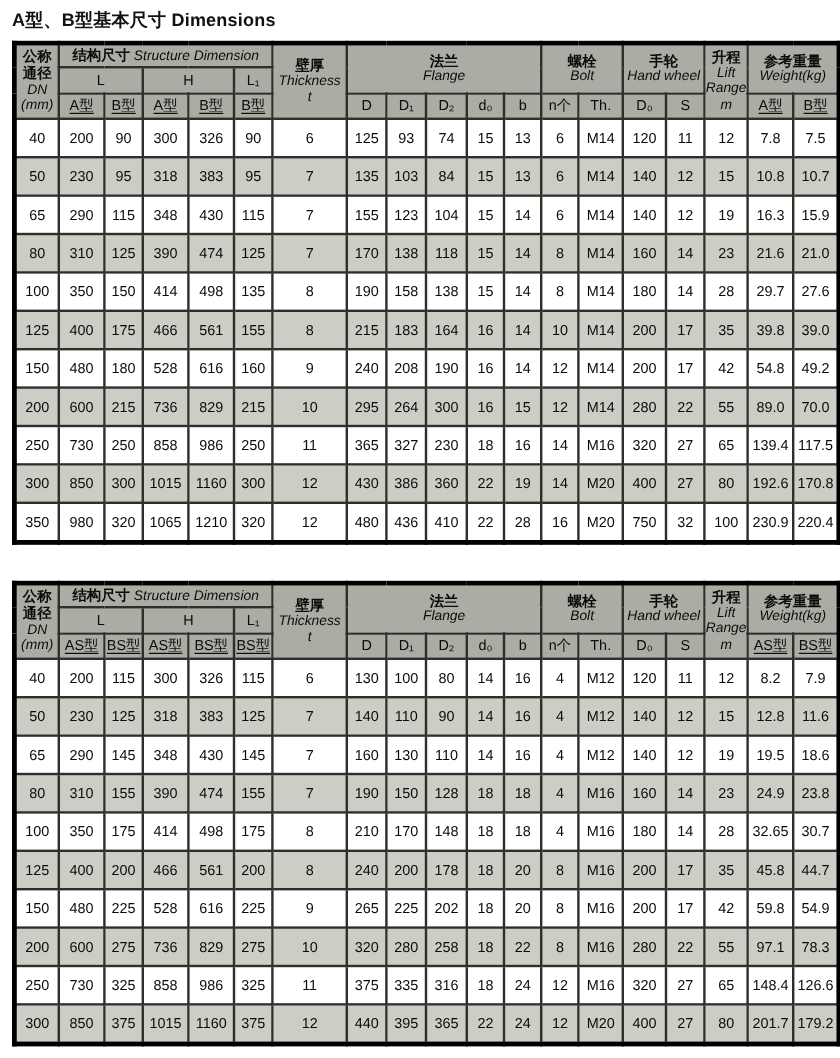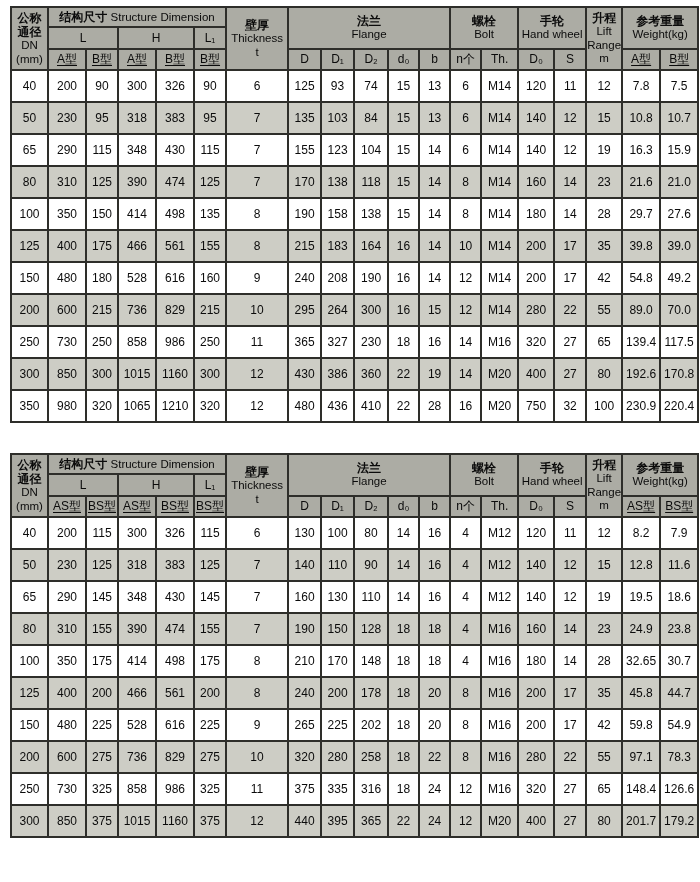--- a/index.html
+++ b/index.html
@@ -10,46 +10,47 @@
   }
   .page{padding:6px 10px 0 10px;}
   .section{margin:0;}
   .section.second{margin-top:30px;}
   .title{
     font-size:15px;font-weight:bold;letter-spacing:.2px;
     margin:2px 0 7px 0;color:#111;
   }
   table.dim{
     border-collapse:collapse;table-layout:fixed;width:680px;
-    border:2px solid #000000;
+    border:4px solid #000000;
   }
   table.dim th, table.dim td{
     border:2px solid #2e2e2a;text-align:center;vertical-align:middle;
     padding:0;overflow:hidden;
   }
   thead th{
     background:#acaca4;font-weight:normal;font-size:11.5px;line-height:1.18;color:#0b0b0b;
   }
   .zh{font-weight:bold;font-size:12px;display:block;white-space:pre-line;}
-  .en{font-weight:normal;font-size:11.5px;display:block;white-space:pre-line;}
+  .en{font-weight:normal;font-size:11.5px;display:block;white-space:pre-line;font-style:italic;}
   .inline .zh,.inline .en{display:inline;white-space:normal;}
   .u{text-decoration:underline;text-underline-offset:2px;margin-top:40px;}
   thead tr.r1{height:20px;}
   thead tr.r2{height:22px;}
   thead tr.r3{height:21px;}
   thead tr.r2 th, thead tr.r3 th{font-size:12px;}
   tbody td{font-size:12px;background:#ffffff;height:30px;color:#0b0b0b;}
   tbody tr.alt td{background:#cdcdc5;}
 </style>
 </head>
 <body>
 
 <div class="page">
 
   <div class="section">
+    <div class="title">A型、B型基本尺寸 Dimensions</div>
     <table class="dim">
       <colgroup>
         <col style="width:37px">
           <col style="width:38px">
           <col style="width:32px">
         <col style="width:38px">
           <col style="width:38px">
           <col style="width:32px">
         <col style="width:62px">
           <col style="width:33px">

